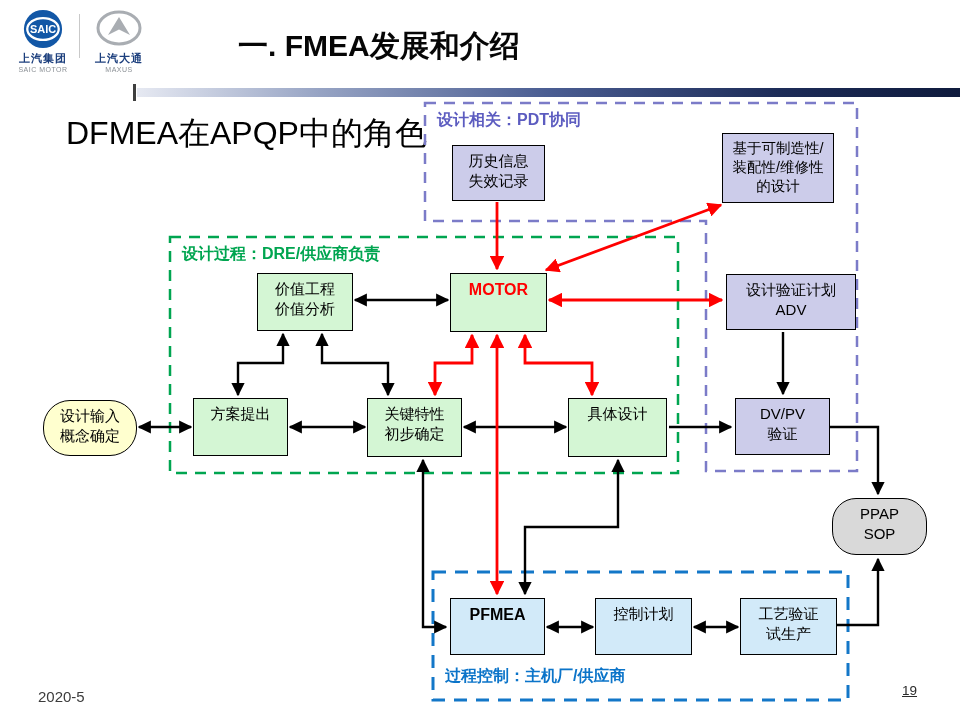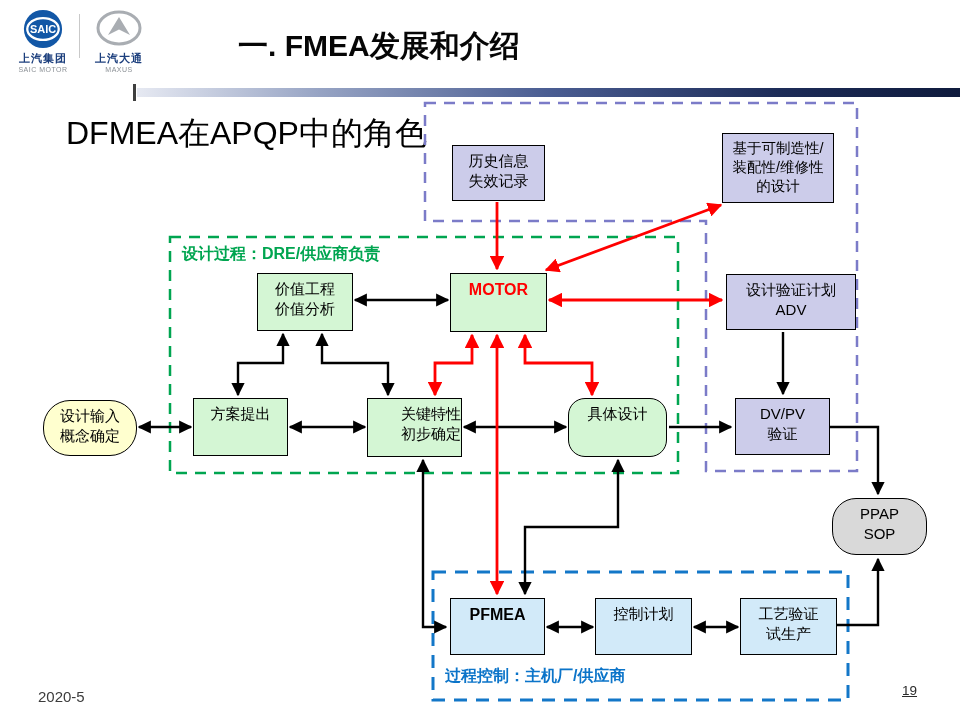--- a/index.html
+++ b/index.html
@@ -110,20 +110,21 @@
     <g stroke="#f00" stroke-width="2.8" fill="none">
       <polyline points="497,202 497,269" marker-end="url(#ar)"></polyline>
       <polyline points="546,270 721,205" marker-start="url(#ar)" marker-end="url(#ar)"></polyline>
       <polyline points="549,300 722,300" marker-start="url(#ar)" marker-end="url(#ar)"></polyline>
       <polyline points="472,335 472,363 435,363 435,395" marker-start="url(#ar)" marker-end="url(#ar)"></polyline>
       <polyline points="525,335 525,363 592,363 592,395" marker-start="url(#ar)" marker-end="url(#ar)"></polyline>
       <polyline points="497,335 497,594" marker-start="url(#ar)" marker-end="url(#ar)"></polyline>
     </g>
   </svg>
 
+  <div class="region-label lbl-purple">设计相关：PDT协同</div>
   <div class="region-label lbl-green">设计过程：DRE/供应商负责</div>
   <div class="region-label lbl-blue">过程控制：主机厂/供应商</div>
 
   <div class="node n-purple" style="left:452px;top:145px;width:93px;height:56px;">
     <span>历史信息
 失效记录</span>
   </div>
   <div class="node n-purple" style="left:722px;top:133px;width:112px;height:70px;font-size:14.5px;">
     <span>基于可制造性/
 装配性/维修性
@@ -132,25 +133,25 @@
   <div class="node n-green" style="left:257px;top:273px;width:96px;height:58px;">
     <span>价值工程
 价值分析</span>
   </div>
   <div class="node n-green" style="left:450px;top:273px;width:97px;height:59px;">
     <span class="t-bold t-red">MOTOR</span>
   </div>
   <div class="node n-green" style="left:193px;top:398px;width:95px;height:58px;">
     <span>方案提出</span>
   </div>
-  <div class="node n-green" style="left:367px;top:398px;width:95px;height:59px;justify-content:flex-end;">
+  <div class="node n-green" style="left:367px;top:398px;width:95px;height:59px;">
     <span>关键特性
 初步确定</span>
   </div>
-  <div class="node n-green" style="left:568px;top:398px;width:99px;height:59px;border-radius:17px;">
+  <div class="node n-green" style="left:568px;top:398px;width:99px;height:59px;">
     <span>具体设计</span>
   </div>
   <div class="node n-purple" style="left:726px;top:274px;width:130px;height:56px;">
     <span>设计验证计划
 ADV</span>
   </div>
   <div class="node n-purple" style="left:735px;top:398px;width:95px;height:57px;">
     <span>DV/PV
 验证</span>
   </div>

